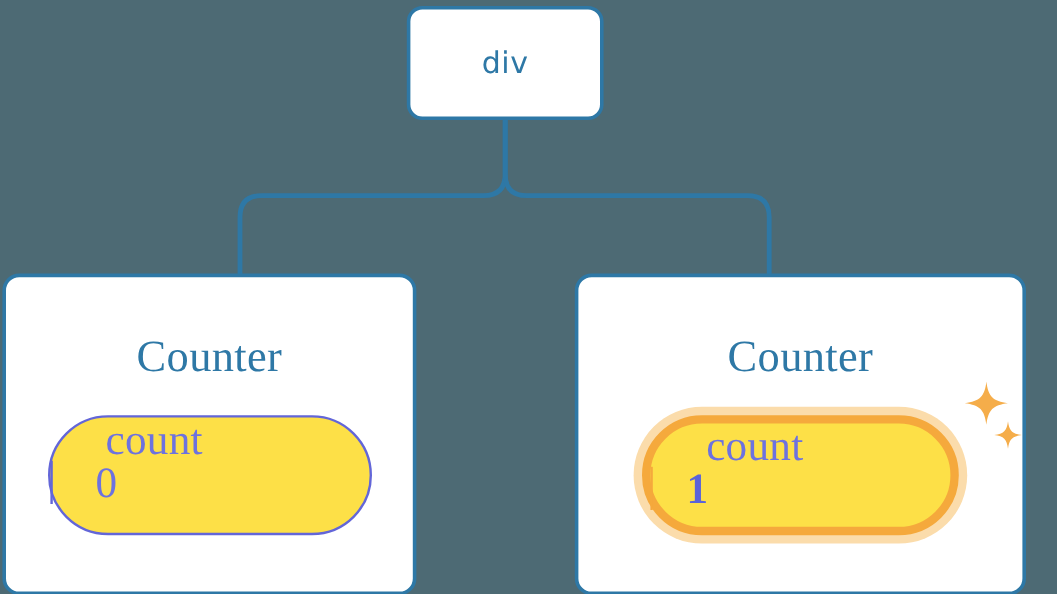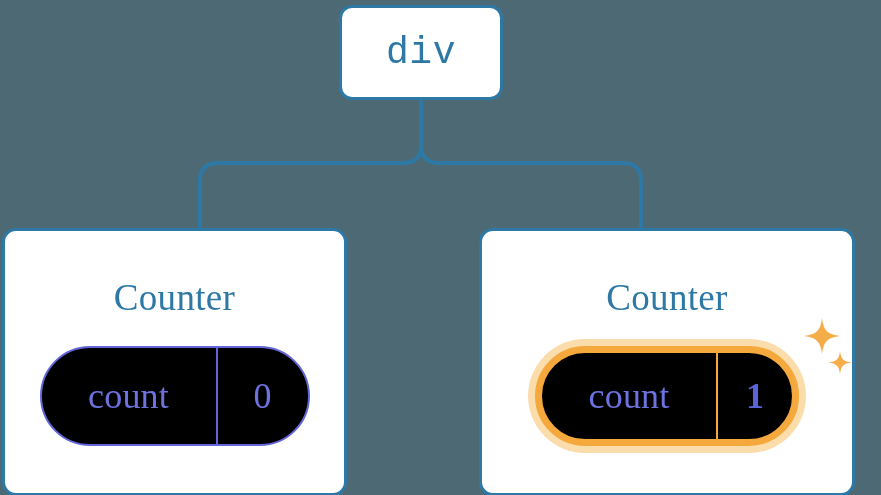--- a/index.html
+++ b/index.html
@@ -35,25 +35,24 @@
     left: 339px;
     top: 5px;
     width: 164px;
     height: 95px;
     border-radius: 13px;
     display: flex;
     align-items: center;
     justify-content: center;
   }
   .root-label {
-    font-size: 38px;
+    font-size: 25px;
     color: #2e78a6;
     letter-spacing: 0.5px;
     line-height: 1;
-    font-family: Liberation Mono, monospace;
   }
 
   .node-child {
     top: 228px;
     height: 268px;
     border-radius: 14px;
     display: flex;
     flex-direction: column;
     align-items: center;
     font-family: Liberation Serif, serif;
@@ -77,21 +76,22 @@
     align-items: center;
     justify-content: center;
   }
   .pill {
     position: relative;
     display: flex;
     align-items: stretch;
     height: 100px;
     box-sizing: border-box;
     border-radius: 52px;
-    background: #000000;
+    background: #fde047;
+    flex-direction: column;
   }
   .pill-plain {
     width: 270px;
     border: 2px solid #6366d8;
   }
   .pill-highlight {
     width: 264px;
     border: 7px solid #f5a93c;
     box-shadow: 0 0 0 7px #fbdcab;
   }

